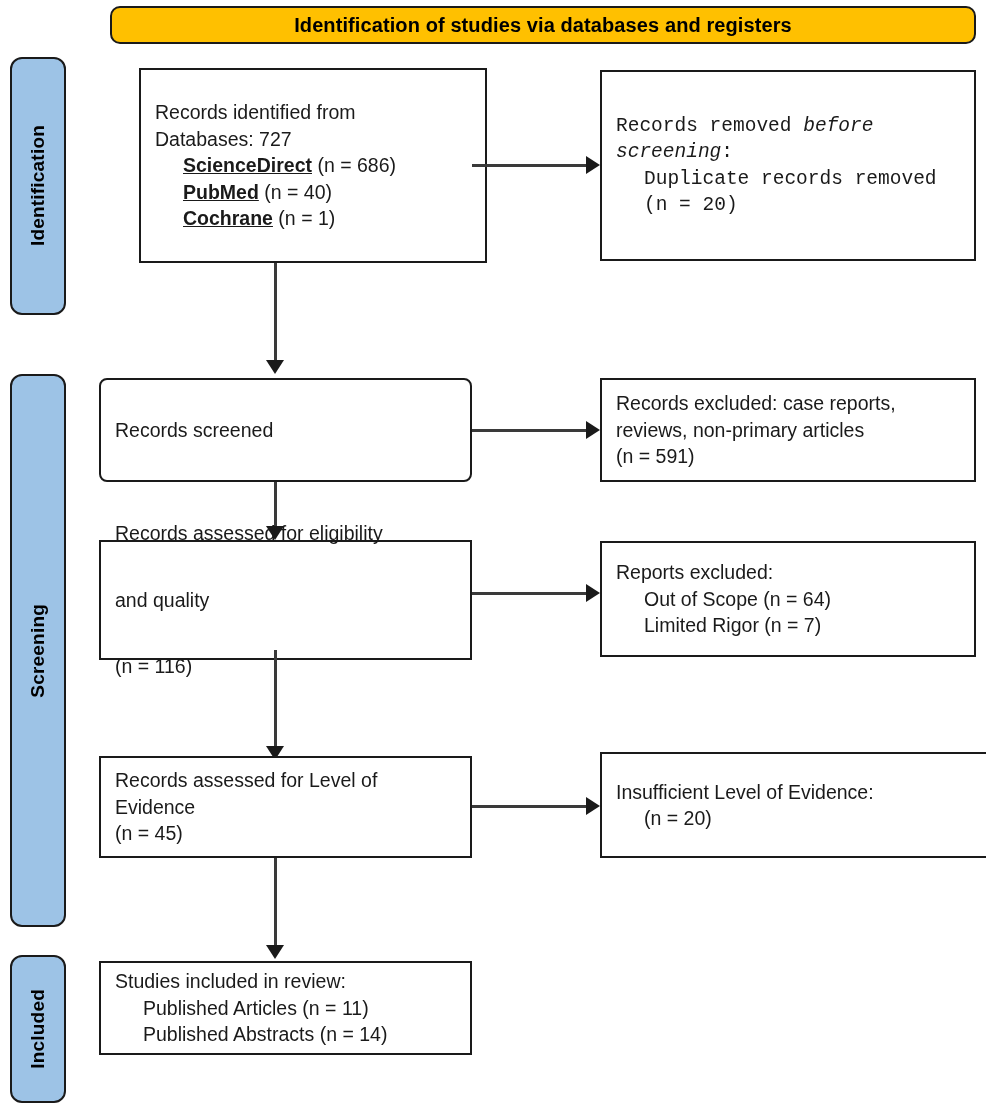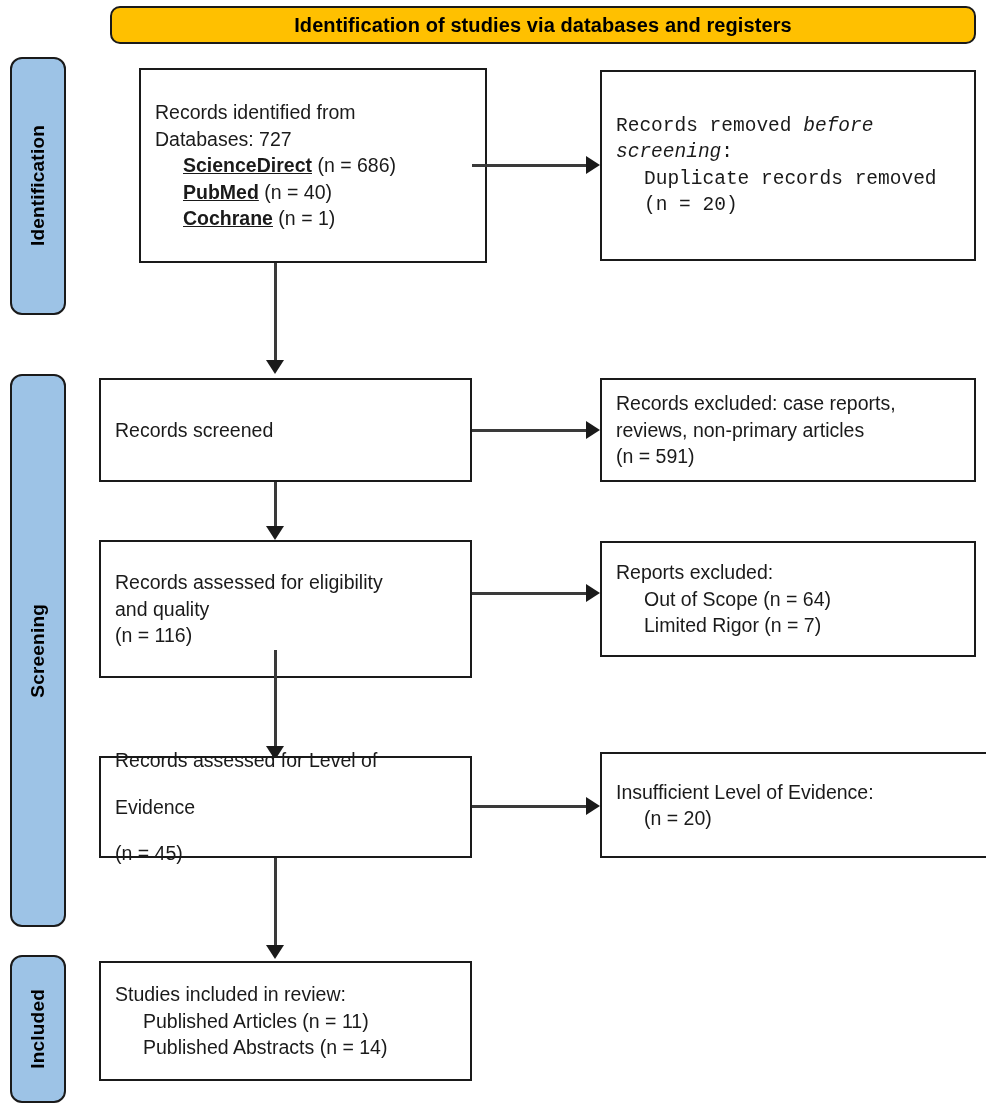--- a/index.html
+++ b/index.html
@@ -145,70 +145,70 @@
       <div class="flow-line indent">Duplicate records removed</div>
       <div class="flow-line indent">(n = 20)</div>
     </div>
 
   <div class="conn-h" style="left:472px; top:164px; width:115px;"></div>
   <div class="arrow-right" style="left:586px; top:156px;"></div>
 
   <div class="conn-v" style="left:274px; top:263px; height:100px;"></div>
   <div class="arrow-down" style="left:266px; top:360px;"></div>
 
-  <div class="flow-box" style="left:99px; top:378px; width:373px; height:104px;">
+  <div class="flow-box" style="left:99px; top:378px; width:373px; height:104px;border-radius:8px;">
       <div class="flow-line">Records screened</div>
     </div>
 
   <div class="flow-box" style="left:600px; top:378px; width:376px; height:104px;">
       <div class="flow-line">Records excluded: case reports,</div>
       <div class="flow-line">reviews, non-primary articles</div>
       <div class="flow-line">(n = 591)</div>
     </div>
 
   <div class="conn-h" style="left:472px; top:429px; width:115px;"></div>
   <div class="arrow-right" style="left:586px; top:421px;"></div>
 
   <div class="conn-v" style="left:274px; top:482px; height:46px;"></div>
   <div class="arrow-down" style="left:266px; top:526px;"></div>
 
-  <div class="flow-box" style="left:99px; top:540px; width:373px; height:138px;">
+  <div class="flow-box" style="left:99px; top:540px; width:373px; height:120px;gap:40px;">
       <div class="flow-line">Records assessed for eligibility</div>
       <div class="flow-line">and quality</div>
       <div class="flow-line">(n = 116)</div>
     </div>
 
   <div class="flow-box" style="left:600px; top:541px; width:376px; height:116px;">
       <div class="flow-line">Reports excluded:</div>
       <div class="flow-line indent">Out of Scope (n = 64)</div>
       <div class="flow-line indent">Limited Rigor (n = 7)</div>
     </div>
 
   <div class="conn-h" style="left:472px; top:592px; width:115px;"></div>
   <div class="arrow-right" style="left:586px; top:584px;"></div>
 
   <div class="conn-v" style="left:274px; top:650px; height:99px;"></div>
   <div class="arrow-down" style="left:266px; top:746px;"></div>
 
-  <div class="flow-box" style="left:99px; top:756px; width:373px; height:102px;gap:20px;">
+  <div class="flow-box" style="left:99px; top:756px; width:373px; height:102px;">
       <div class="flow-line">Records assessed for Level of</div>
       <div class="flow-line">Evidence</div>
       <div class="flow-line">(n = 45)</div>
     </div>
 
   <div class="flow-box" style="left:600px; top:752px; width:444px; height:106px;">
       <div class="flow-line">Insufficient Level of Evidence:</div>
       <div class="flow-line indent">(n = 20)</div>
     </div>
 
   <div class="conn-h" style="left:472px; top:805px; width:115px;"></div>
   <div class="arrow-right" style="left:586px; top:797px;"></div>
 
   <div class="conn-v" style="left:274px; top:858px; height:90px;"></div>
   <div class="arrow-down" style="left:266px; top:945px;"></div>
 
-  <div class="flow-box" style="left:99px; top:961px; width:373px; height:120px;">
+  <div class="flow-box" style="left:99px; top:961px; width:373px; height:94px;">
       <div class="flow-line">Studies included in review:</div>
       <div class="flow-line indent">Published Articles (n = 11)</div>
       <div class="flow-line indent">Published Abstracts (n = 14)</div>
     </div>
 
 </div>
 
 </body></html>

